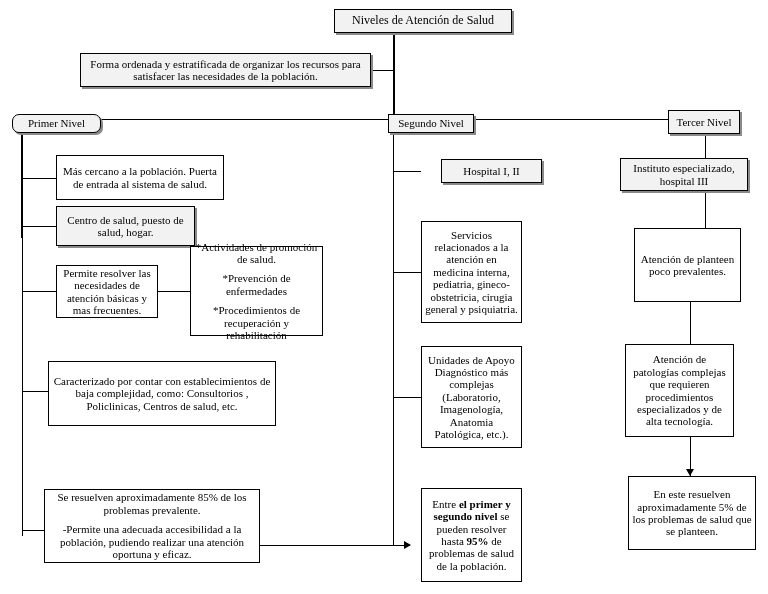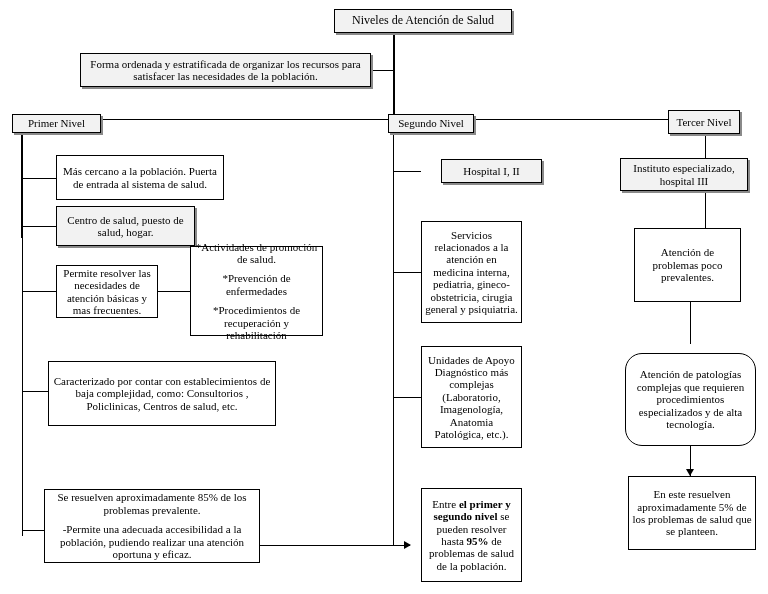--- a/index.html
+++ b/index.html
@@ -100,21 +100,21 @@
   <div class="arrow-d" style="left:686px;top:469px;"></div>
 
   <div class="box shadowed" style="left:80px;top:53px;width:291px;height:34px;">
     <span class="txt">Forma ordenada y estratificada de organizar los recursos para satisfacer las necesidades de la población.</span>
   </div>
 
   <div class="box shadowed" style="left:334px;top:9px;width:178px;height:24px;font-size:12px;">
     <span class="txt">Niveles de Atención de Salud</span>
   </div>
 
-  <div class="box shadowed" style="left:12px;top:114px;width:89px;height:19px;">
+  <div class="box shadowed" style="left:12px;top:114px;width:89px;height:19px;border-radius:7px;">
     <span class="txt">Primer Nivel</span>
   </div>
   <div class="box shadowed" style="left:388px;top:114px;width:86px;height:19px;text-align:center;">
     <span class="txt">Segundo Nivel</span>
   </div>
   <div class="box shadowed" style="left:668px;top:110px;width:72px;height:24px;">
     <span class="txt">Tercer Nivel</span>
   </div>
 
   <div class="box white" style="left:56px;top:155px;width:168px;height:45px;">
@@ -162,24 +162,24 @@
 
   <div class="box white" style="left:421px;top:488px;width:101px;height:94px;">
     <span class="txt">Entre <b>el primer y segundo nivel</b> se pueden resolver hasta <b>95%</b> de problemas de salud de la población.</span>
   </div>
 
   <div class="box shadowed" style="left:620px;top:158px;width:128px;height:33px;">
     <span class="txt">Instituto especializado, hospital III</span>
   </div>
 
   <div class="box white" style="left:634px;top:228px;width:107px;height:74px;">
-    <span class="txt">Atención  de problemas poco prevalentes.</span>
+    <span class="txt">Atención  de planteen poco prevalentes.</span>
   </div>
 
-  <div class="box white" style="left:625px;top:353px;width:131px;height:93px;border-radius:17px;">
+  <div class="box white" style="left:625px;top:344px;width:109px;height:93px;">
     <span class="txt">Atención de patologías complejas que requieren procedimientos especializados y de alta tecnología.</span>
   </div>
 
   <div class="box white" style="left:628px;top:476px;width:128px;height:74px;">
     <span class="txt">En este resuelven aproximadamente 5% de los problemas de salud que se planteen.</span>
   </div>
 
 </div>
 
 </body></html>

